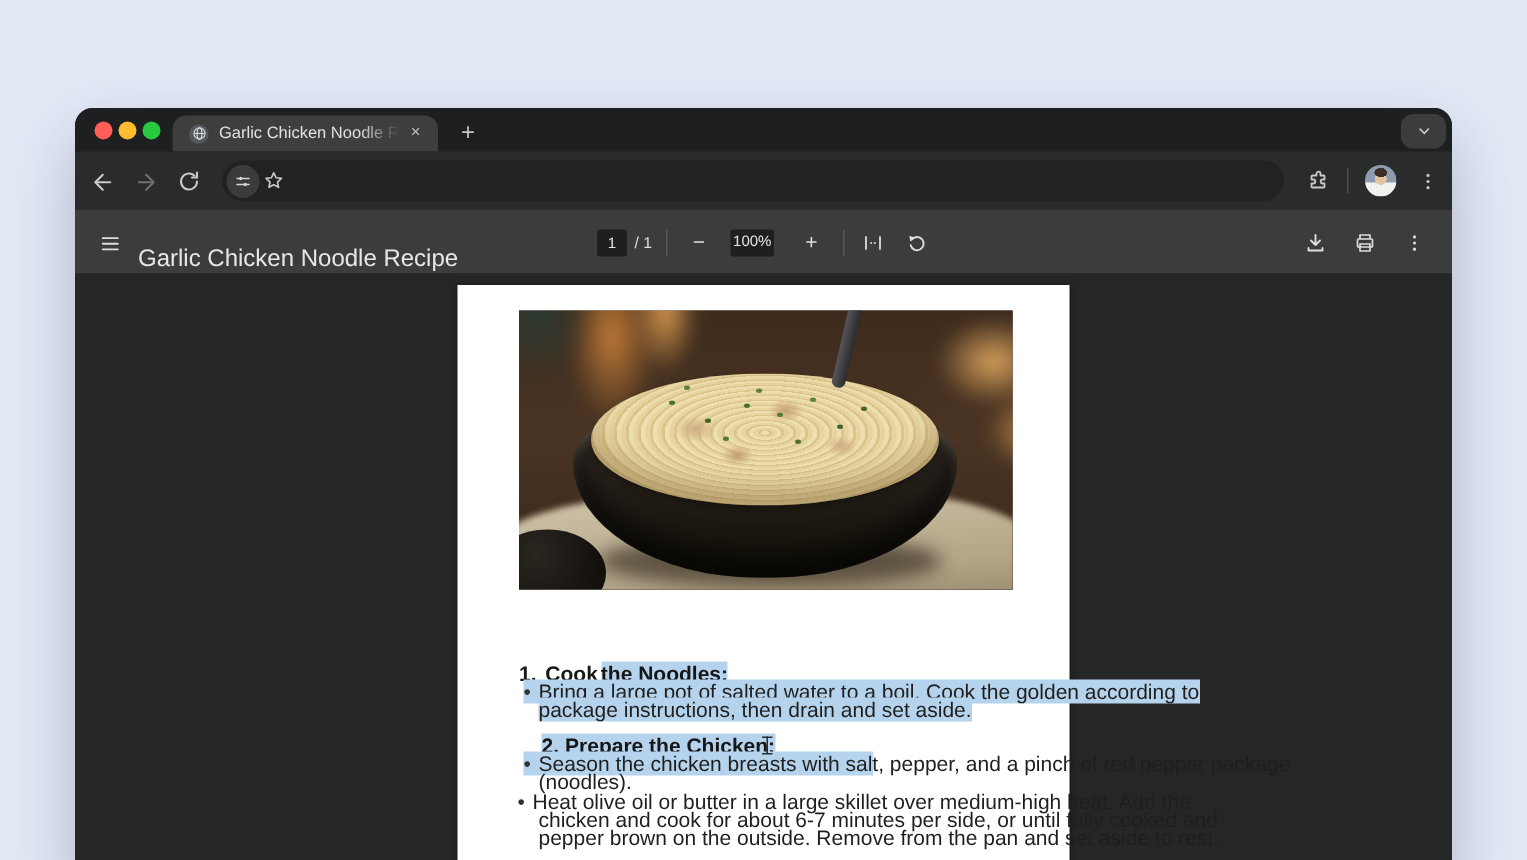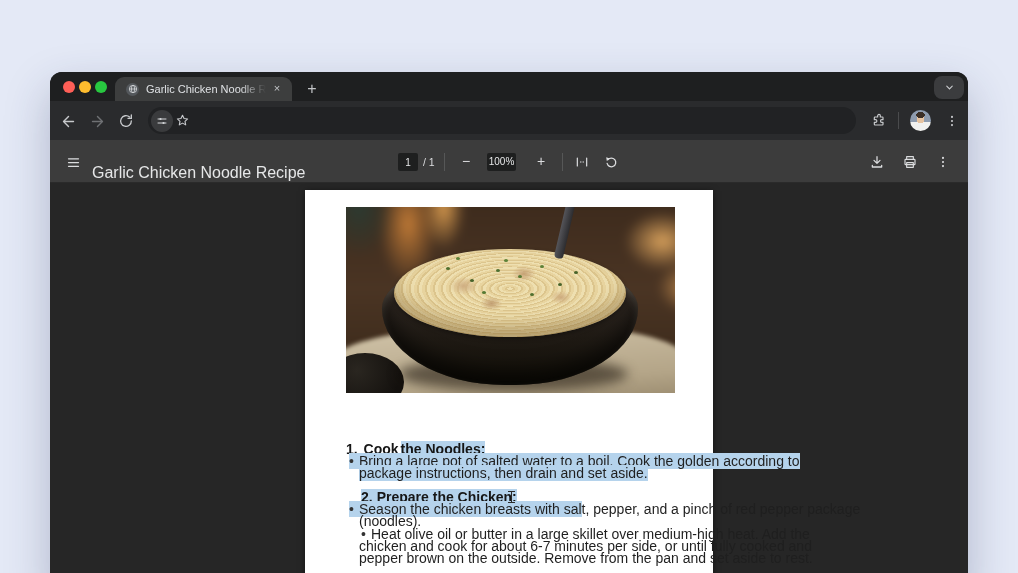--- a/index.html
+++ b/index.html
@@ -268,21 +268,21 @@
         <span class="sel">package instructions, then drain and set aside.</span>
       </div>
 
       <div class="rline" style="left:56px;top:302px">
         <span class="sel"><b>2.</b><b style="margin-left:4px">Prepare the Chicken:</b></span>
       </div>
       <div class="rline" style="left:44px;top:314px">
         <span class="sel"><span class="blt">•</span><span>Season the chicken breasts with sal</span></span><span>t, pepper, and a pinch of red pepper package</span>
       </div>
       <div class="rline ind" style="top:326px">(noodles).</div>
-      <div class="rline" style="left:56px;top:339px">
+      <div class="rline" style="left:40px;top:339px">
         <span class="blt">•</span><span>Heat olive oil or butter in a large skillet over medium-high heat. Add the</span>
       </div>
       <div class="rline ind" style="top:351px">chicken and cook for about 6-7 minutes per side, or until fully cooked and</div>
       <div class="rline ind" style="top:363px">pepper brown on the outside. Remove from the pan and set aside to rest.</div>
 
       <div class="ibeam">
         <u class="t"></u>
           <i></i>
           <u class="b"></u>
       </div>

